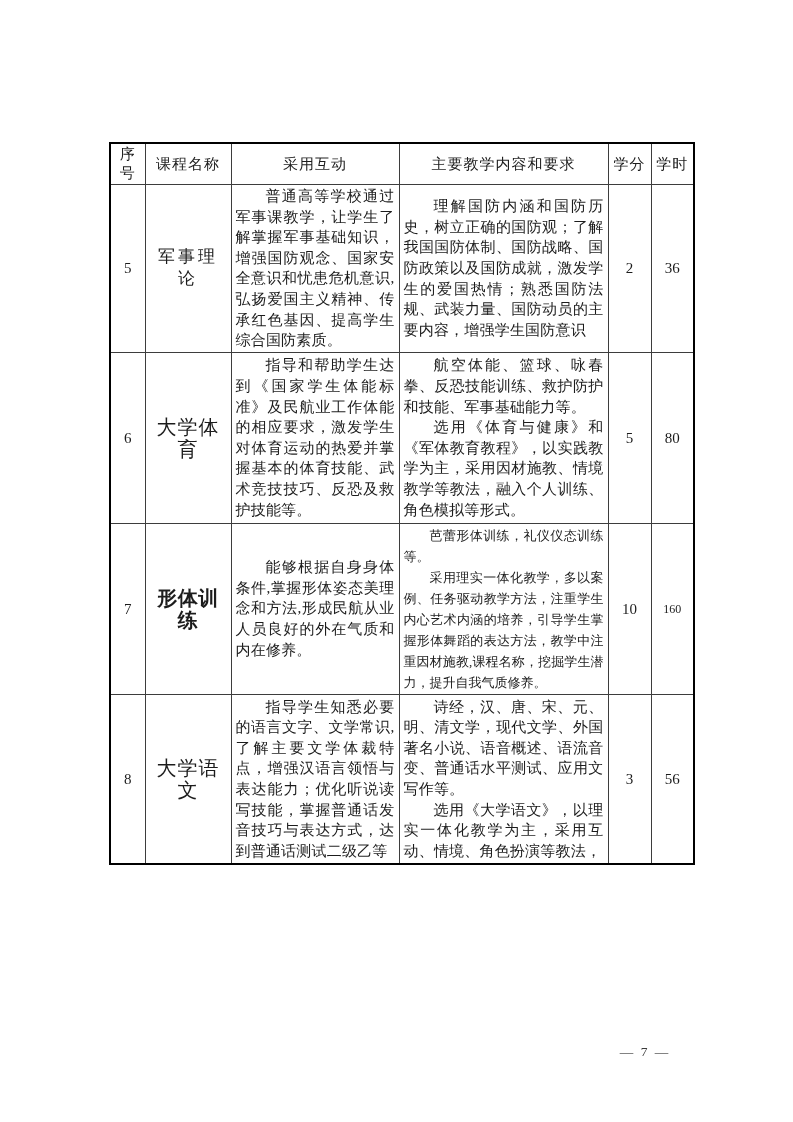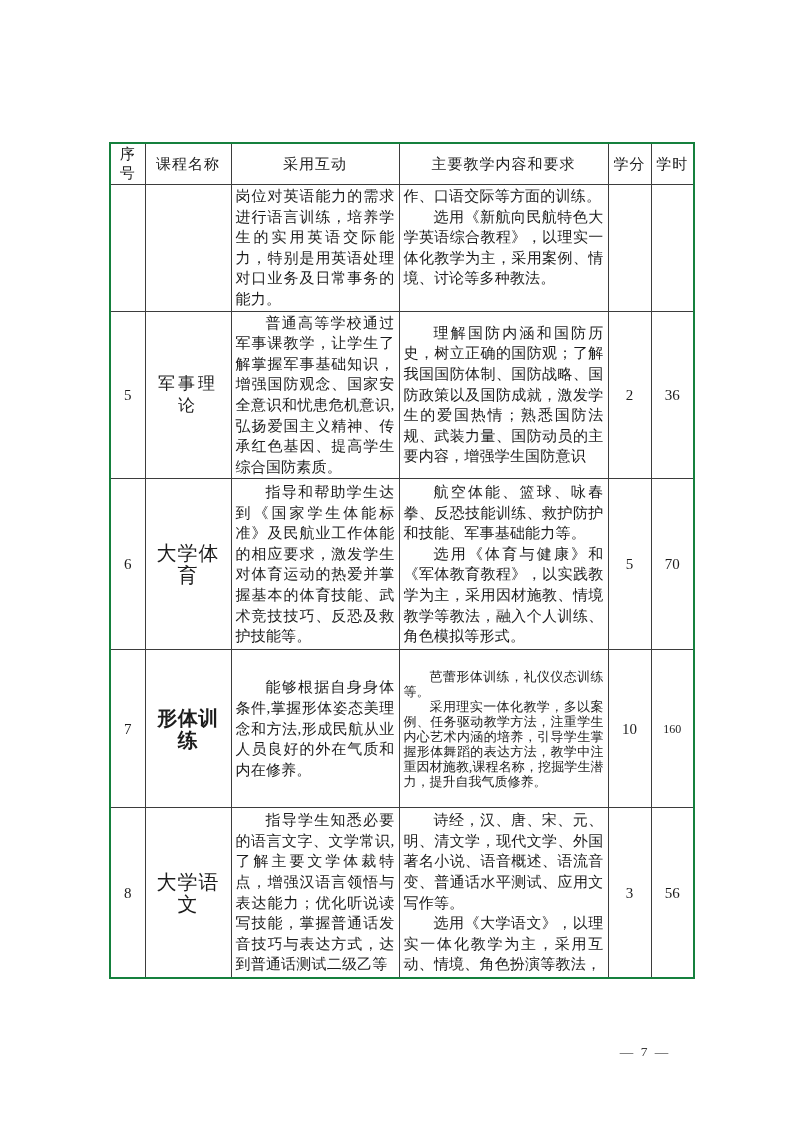--- a/index.html
+++ b/index.html
@@ -6,21 +6,21 @@
   body{
     width:793px;height:1122px;background:#ffffff;
     font-family:"Liberation Serif","DejaVu Serif",serif;
     color:#1c1c1c;position:relative;overflow:hidden;
   }
   .page{position:absolute;inset:0;background:#ffffff;}
 
   table.course-table{
     position:absolute;left:109px;top:142px;width:584px;
     border-collapse:collapse;table-layout:fixed;
-    border:2px solid #15803d;
+    border:2px solid #000000;
   }
   .course-table td,.course-table th{
     border:1px solid #3d3d3d;
     padding:1px 4px;
     vertical-align:middle;
     font-weight:normal;
     font-size:15px;
     line-height:20px;
     overflow:hidden;
   }
@@ -41,21 +41,21 @@
   }
   td.c-name.lg{font-size:17px;letter-spacing:3px;font-family:Liberation Serif, serif;}
   td.c-name.bold{font-weight:bold;letter-spacing:0.5px;}
 
   td.c-obj p,td.c-cont p{
     margin:0;text-align:justify;text-justify:inter-ideograph;
     line-height:20.6px;letter-spacing:0.2px;
     word-break:break-all;
   }
   p.indent{text-indent:2em;}
-  tr.r3 td.c-cont p{font-size:13px;line-height:15px;letter-spacing:0;}
+  tr.r3 td.c-cont p{font-size:13px;line-height:21px;letter-spacing:0;}
   tr.r3 td.c-hours{font-size:12px;margin-left:20px;}
 
   .footer{
     position:absolute;left:595px;top:1044px;width:100px;
     text-align:center;font-size:13.5px;color:#3a3a3a;letter-spacing:2px;
   }
 </style>
 </head>
 <body>
 
@@ -74,33 +74,20 @@
       <tr>
         <th>序号</th>
         <th>课程名称</th>
         <th>采用互动</th>
         <th>主要教学内容和要求</th>
         <th>学分</th>
         <th>学时</th>
       </tr>
     </thead>
     <tbody>
-      <tr class="r0">
-        <td class="c-no"></td>
-        <td class="c-name"></td>
-        <td class="c-obj" style="vertical-align:top;">
-          <p>岗位对英语能力的需求进行语言训练，培养学生的实用英语交际能力，特别是用英语处理对口业务及日常事务的能力。</p>
-        </td>
-        <td class="c-cont" style="vertical-align:top;">
-          <p>作、口语交际等方面的训练。</p>
-          <p class="indent">选用《新航向民航特色大学英语综合教程》，以理实一体化教学为主，采用案例、情境、讨论等多种教法。</p>
-        </td>
-        <td class="c-credits"></td>
-        <td class="c-hours"></td>
-      </tr>
 
       <tr class="r1">
         <td class="c-no">5</td>
         <td class="c-name lg">军事理论</td>
         <td class="c-obj">
           <p class="indent">普通高等学校通过军事课教学，让学生了解掌握军事基础知识，增强国防观念、国家安全意识和忧患危机意识,弘扬爱国主义精神、传承红色基因、提高学生综合国防素质。</p>
         </td>
         <td class="c-cont">
           <p class="indent">理解国防内涵和国防历史，树立正确的国防观；了解我国国防体制、国防战略、国防政策以及国防成就，激发学生的爱国热情；熟悉国防法规、武装力量、国防动员的主要内容，增强学生国防意识</p>
         </td>
@@ -112,21 +99,21 @@
         <td class="c-no">6</td>
         <td class="c-name">大学体育</td>
         <td class="c-obj">
           <p class="indent">指导和帮助学生达到《国家学生体能标准》及民航业工作体能的相应要求，激发学生对体育运动的热爱并掌握基本的体育技能、武术竞技技巧、反恐及救护技能等。</p>
         </td>
         <td class="c-cont">
           <p class="indent">航空体能、篮球、咏春拳、反恐技能训练、救护防护和技能、军事基础能力等。</p>
           <p class="indent">选用《体育与健康》和《军体教育教程》，以实践教学为主，采用因材施教、情境教学等教法，融入个人训练、角色模拟等形式。</p>
         </td>
         <td class="c-credits">5</td>
-        <td class="c-hours">70</td>
+        <td class="c-hours">80</td>
       </tr>
 
       <tr class="r3">
         <td class="c-no">7</td>
         <td class="c-name bold">形体训练</td>
         <td class="c-obj">
           <p class="indent">能够根据自身身体条件,掌握形体姿态美理念和方法,形成民航从业人员良好的外在气质和内在修养。</p>
         </td>
         <td class="c-cont">
           <p class="indent">芭蕾形体训练，礼仪仪态训练等。</p>

